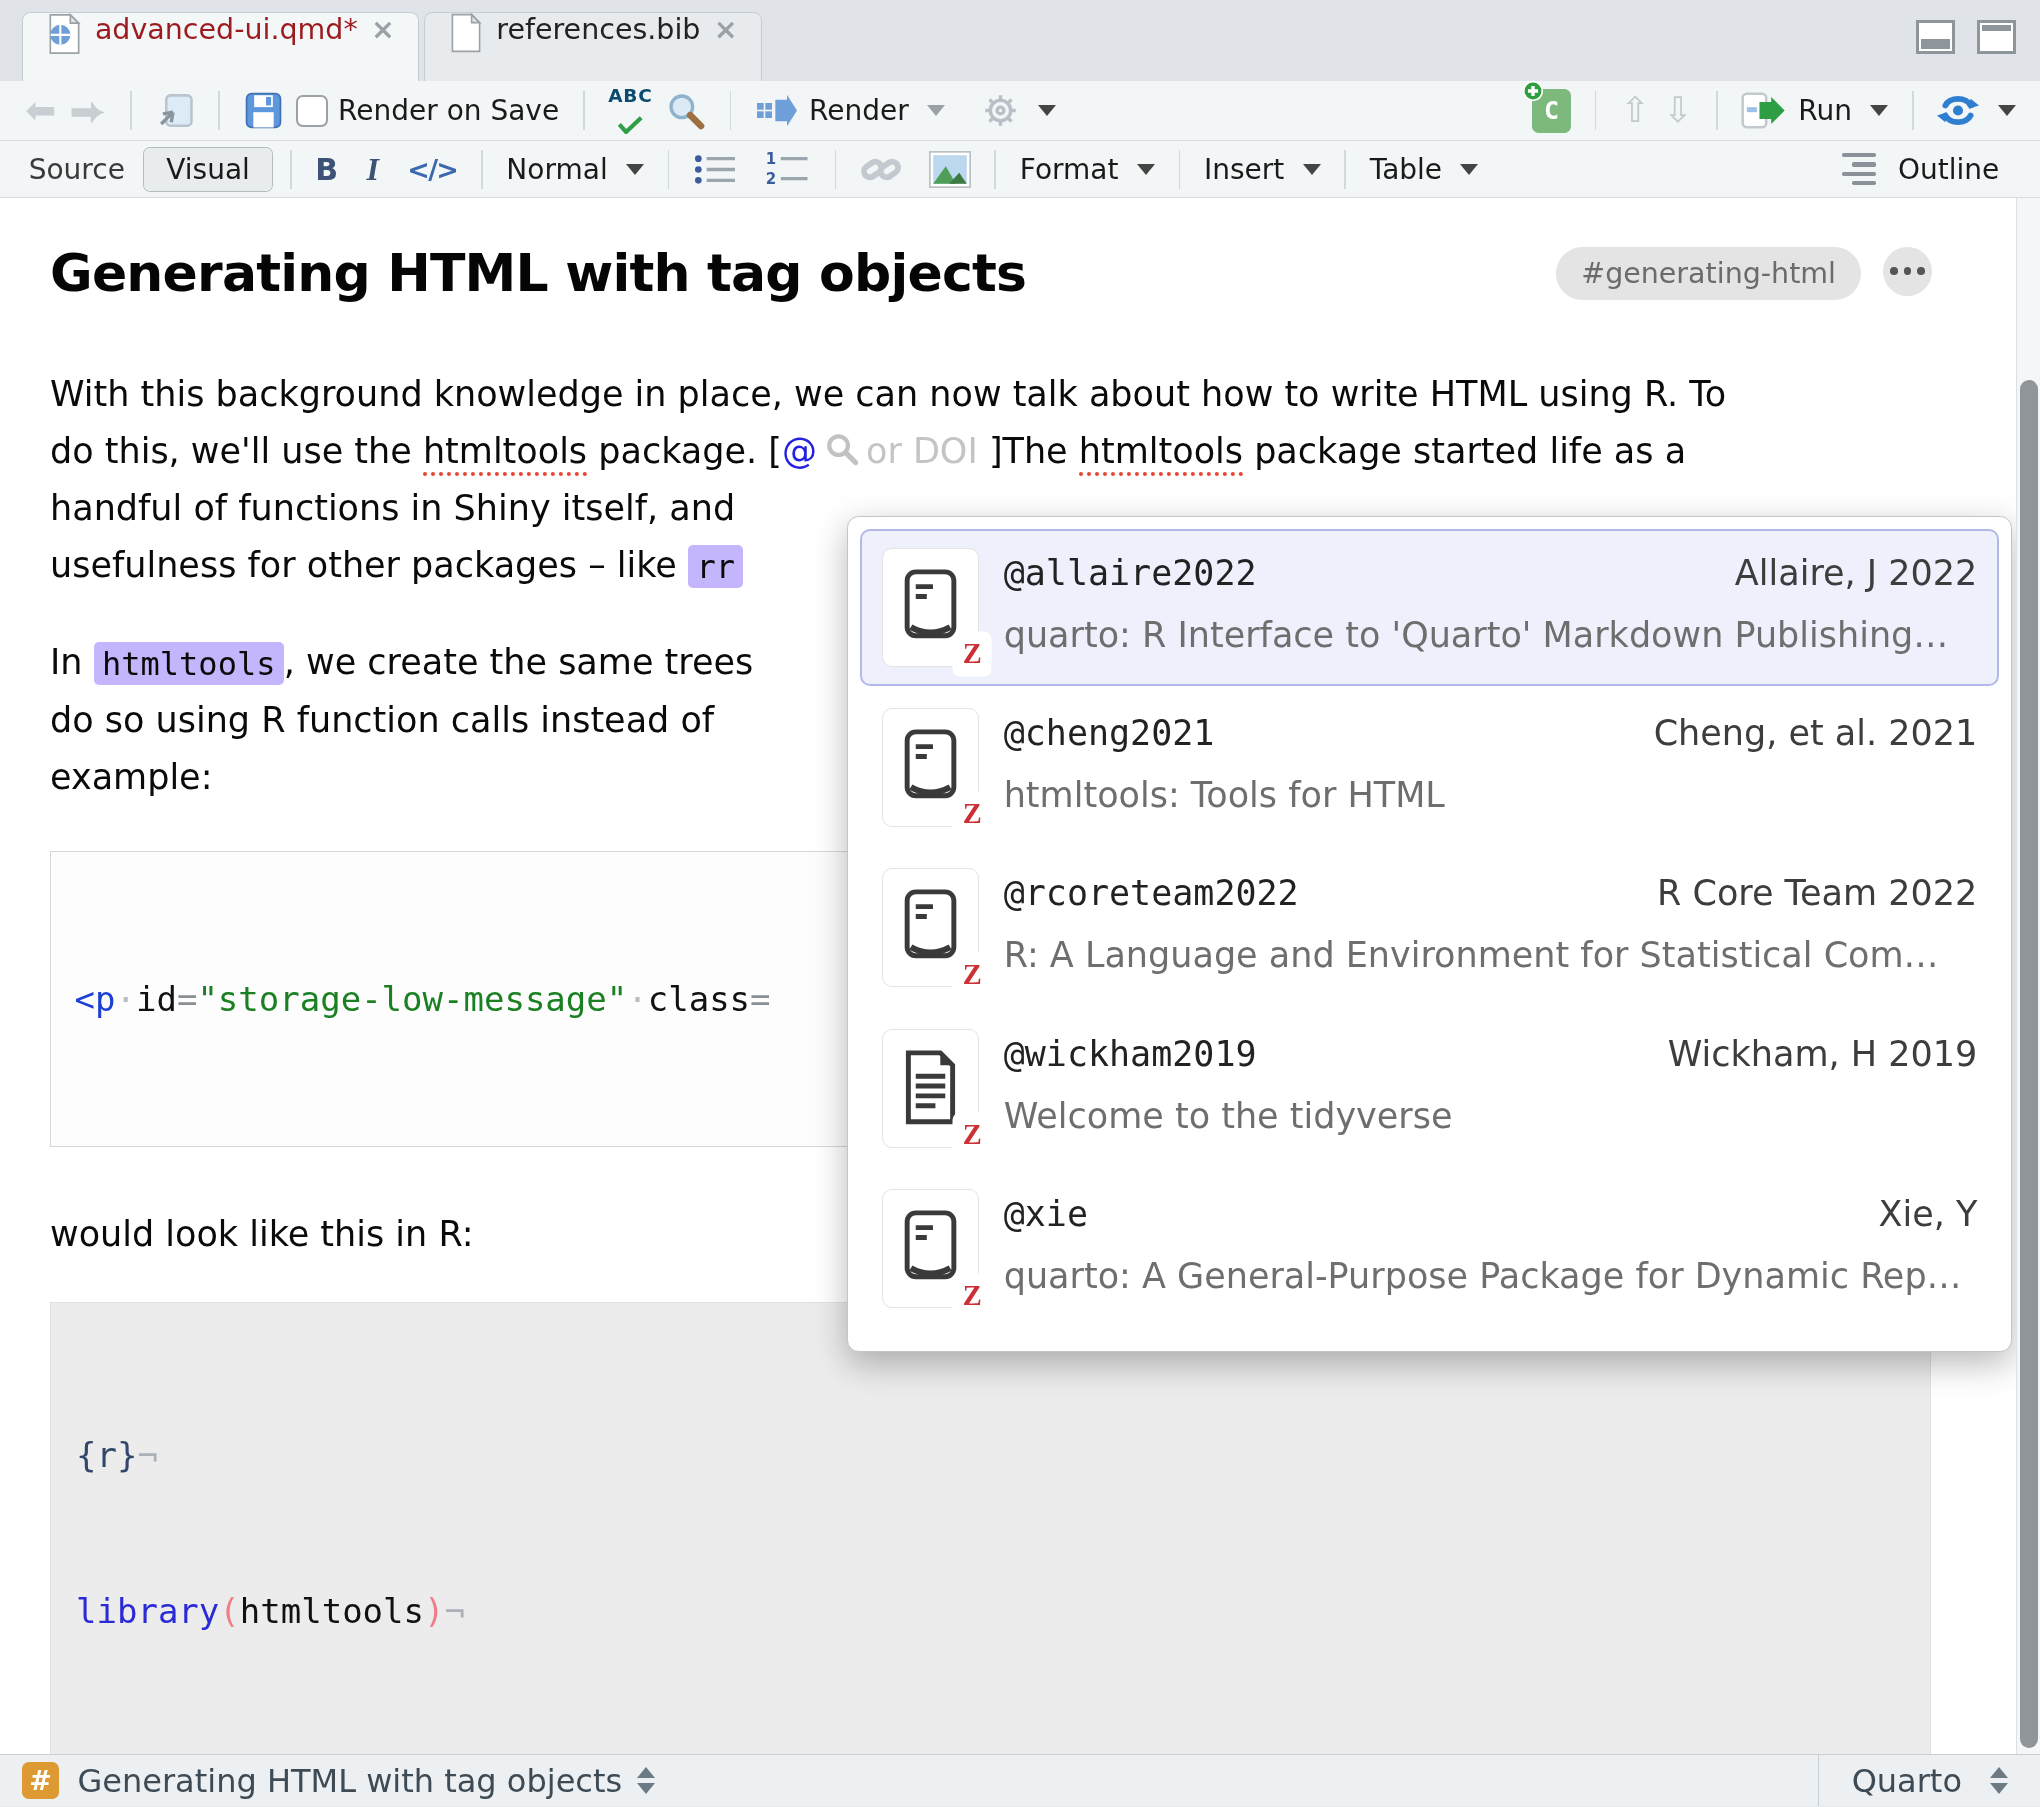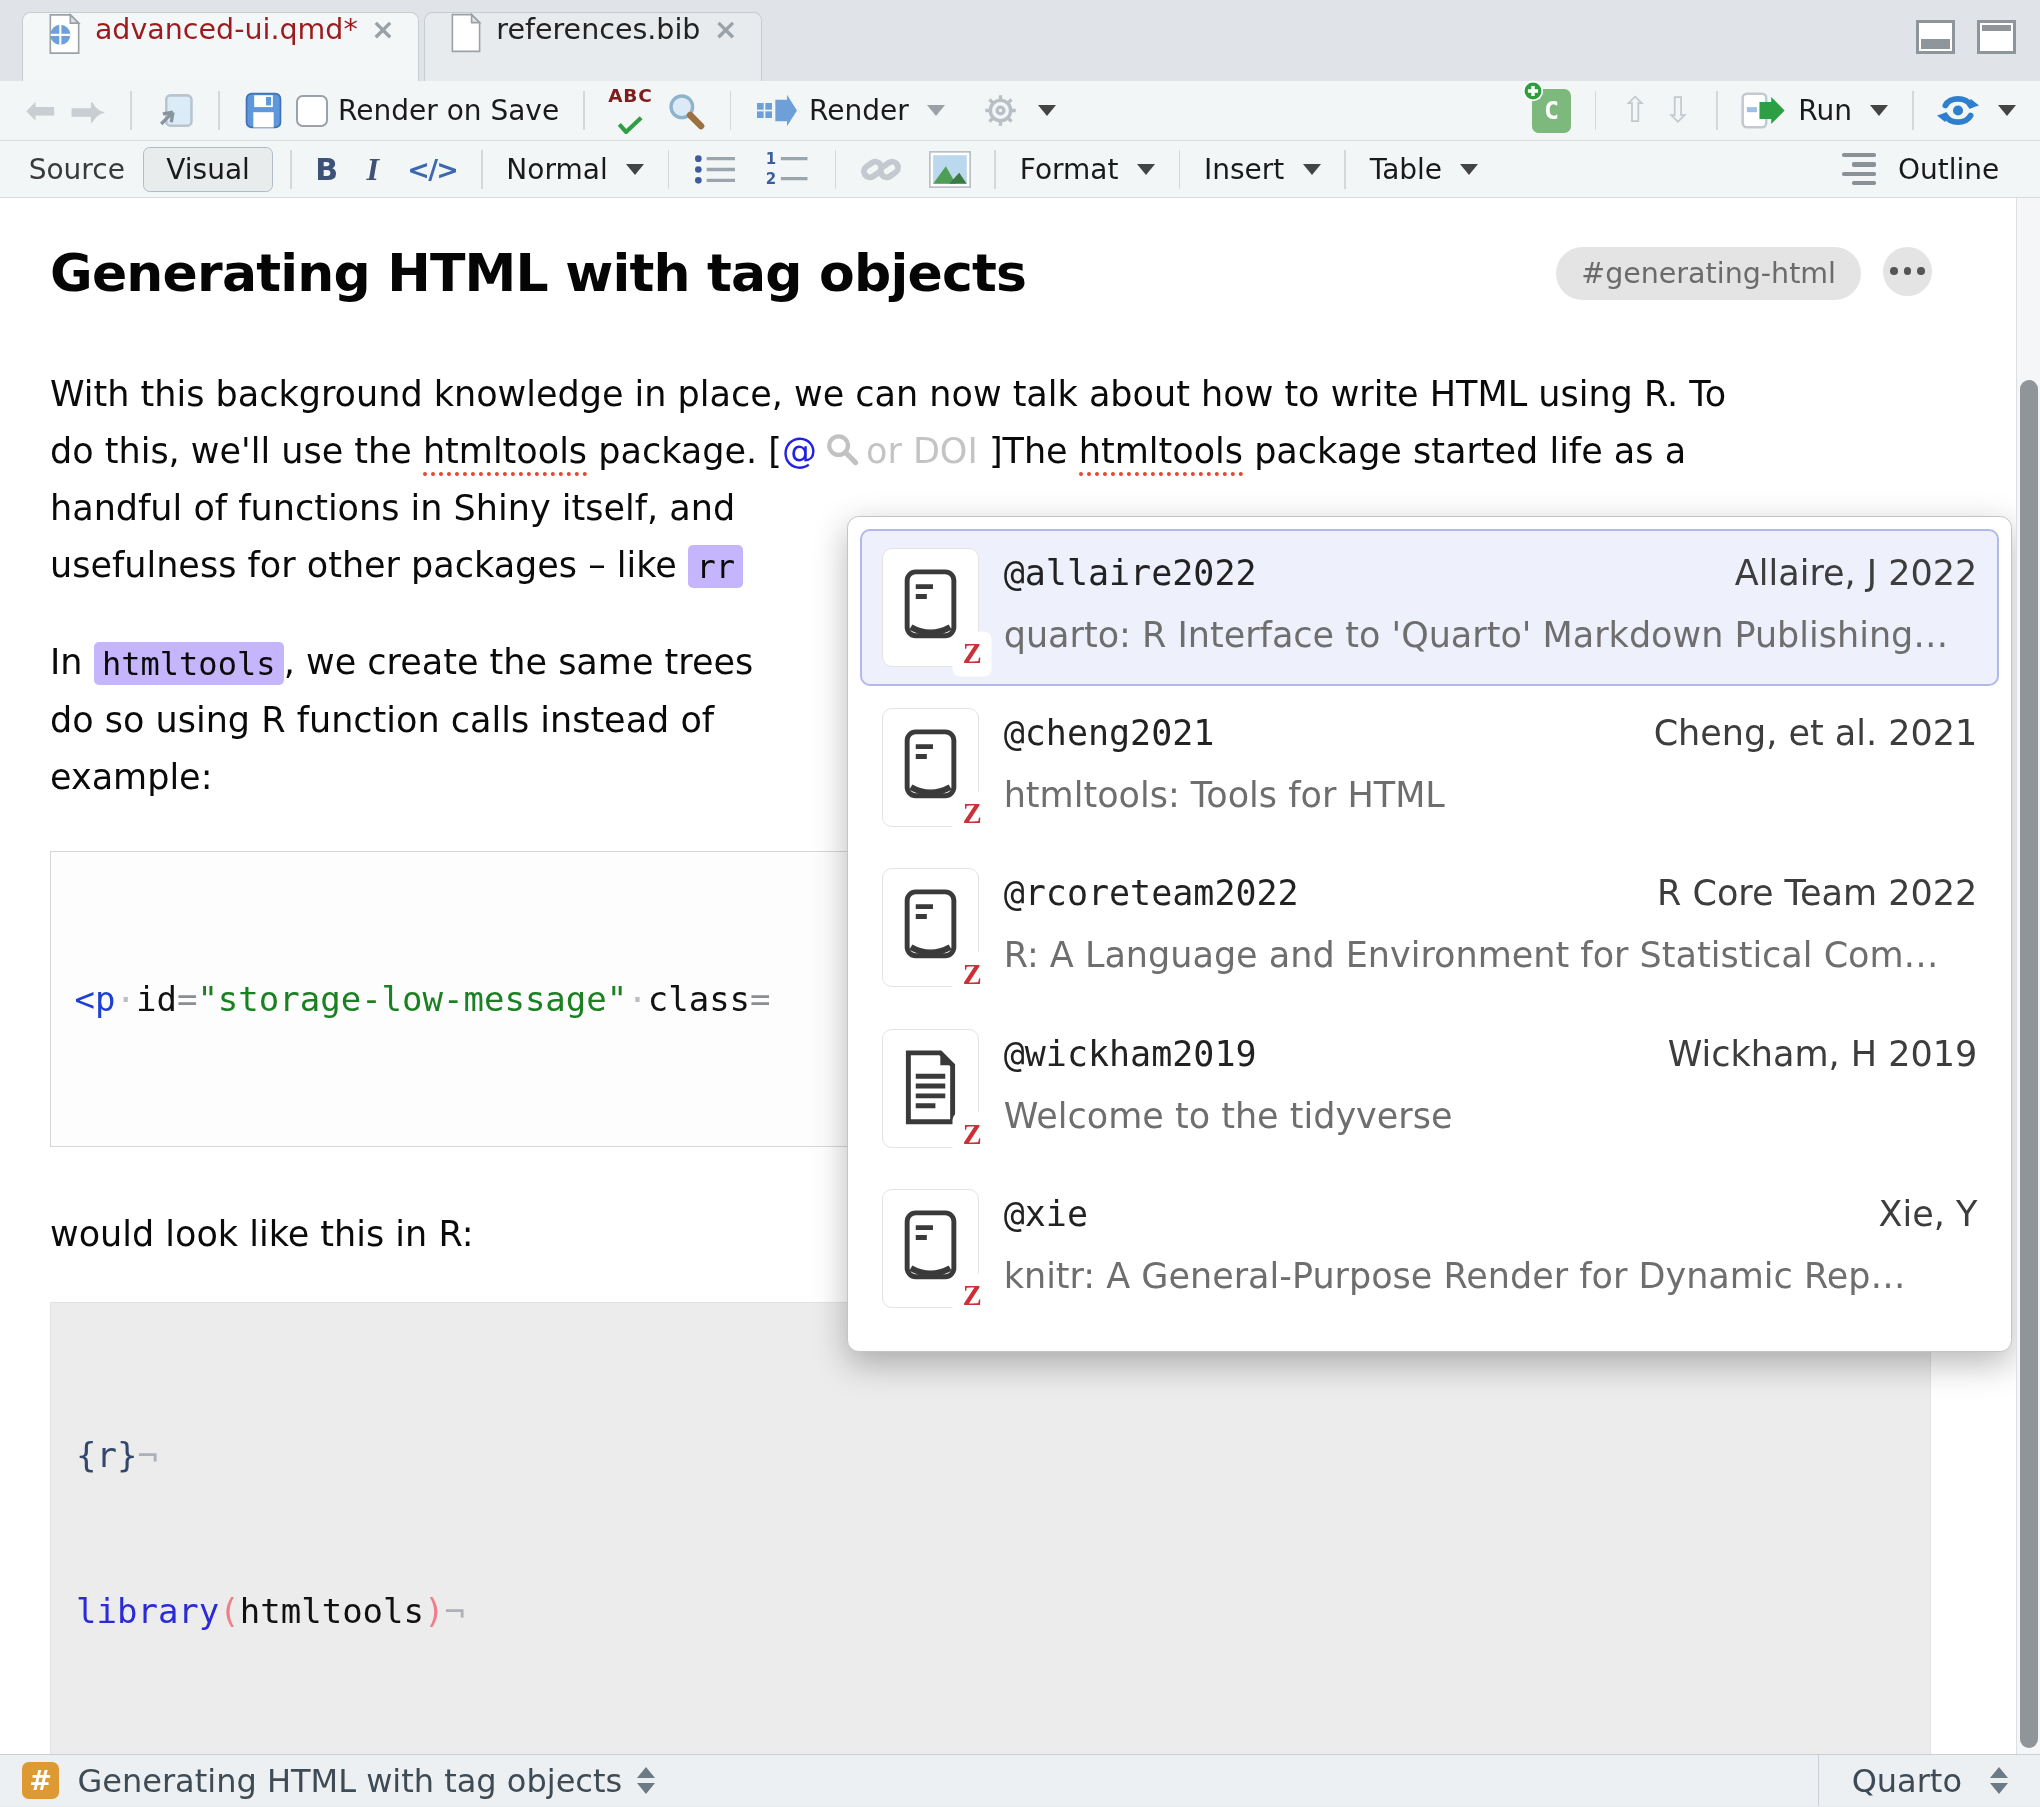--- a/index.html
+++ b/index.html
@@ -22,21 +22,21 @@
   
   .toolbar{height:60px;background:#f3f6f7;border-bottom:1.7px solid #d8dcdf;display:flex;align-items:center;padding:0 18.5px;}
   .toolbar2{height:57px;background:#f3f6f7;border-bottom:1.7px solid #d8dcdf;display:flex;align-items:center;padding:0 22px;}
   .sep{width:1.7px;height:39px;background:#d3d8db;margin:0 17px;flex:none;}
   .tbtn{display:flex;align-items:center;gap:10px;padding:3.4px 6.7px;border-radius:5px;flex:none;}
   .tlabel{font-size:28px;color:#1a1a1a;white-space:nowrap;}
   .caret{width:0;height:0;border-left:9.2px solid transparent;border-right:9.2px solid transparent;border-top:11px solid #444;margin-left:8.4px;flex:none;}
   .caret.dim{border-top-color:#9aa2a8;}
   .checkbox{width:32px;height:32px;border:2.5px solid #9aa2a8;border-radius:6.7px;background:#fff;flex:none;}
   .abc{display:flex;flex-direction:column;align-items:center;line-height:1;}
-  .abc .abc-t{font-size:18.5px;font-weight:bold;color:#7f1d1d;letter-spacing:0.8px;}
+  .abc .abc-t{font-size:18.5px;font-weight:bold;color:#0c4a6e;letter-spacing:0.8px;}
   .grey-arrow{font-size:37px;color:#c9ced3;line-height:1;}
   .navarrow{font-size:35px;color:#c3c9ce;line-height:1;}
   
   .visual-btn{border:1.7px solid #b3bcc3;background:#e9eced;border-radius:6.7px;padding:5px 22px;}
   .fmt-b{font-weight:bold;color:#3e5177;font-size:30px;}
   .fmt-i{font-style:italic;font-family:"Liberation Serif",serif;color:#3e5177;font-size:32px;font-weight:bold;}
   .fmt-code{color:#3c68b0;font-size:27px;font-weight:bold;letter-spacing:-1.7px;}
   .outline-icon{display:flex;flex-direction:column;gap:5px;margin-right:11.7px;}
   .outline-icon i{display:block;height:4.2px;background:#8a9198;border-radius:1.7px;}
   
@@ -448,21 +448,21 @@
               <path d="M12 15h14M12 23h9" stroke="#3a3a3a" stroke-width="4"></path>
               <path d="M8 48 Q24 57 40 48" stroke="#3a3a3a" stroke-width="5" fill="none"></path>
             </svg>
           <span class="zbadge">Z</span>
         </span>
         <span class="entry-main">
           <span class="entry-top">
               <span class="entry-id">@xie</span>
               <span class="entry-author">Xie, Y</span>
             </span>
-          <div class="entry-title">knitr: A General-Purpose Render for Dynamic Rep…</div>
+          <div class="entry-title">quarto: A General-Purpose Package for Dynamic Rep…</div>
         </span>
       </div>
 
     </div>
 
     <div class="scrollbar">
       <div class="thumb"></div>
     </div>
   </div>
 

